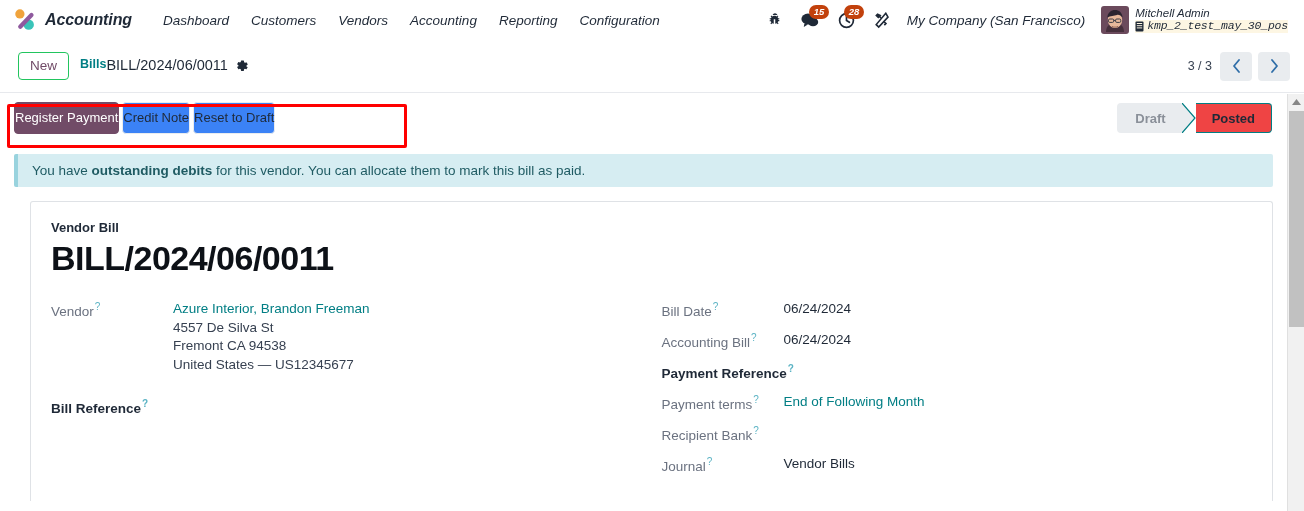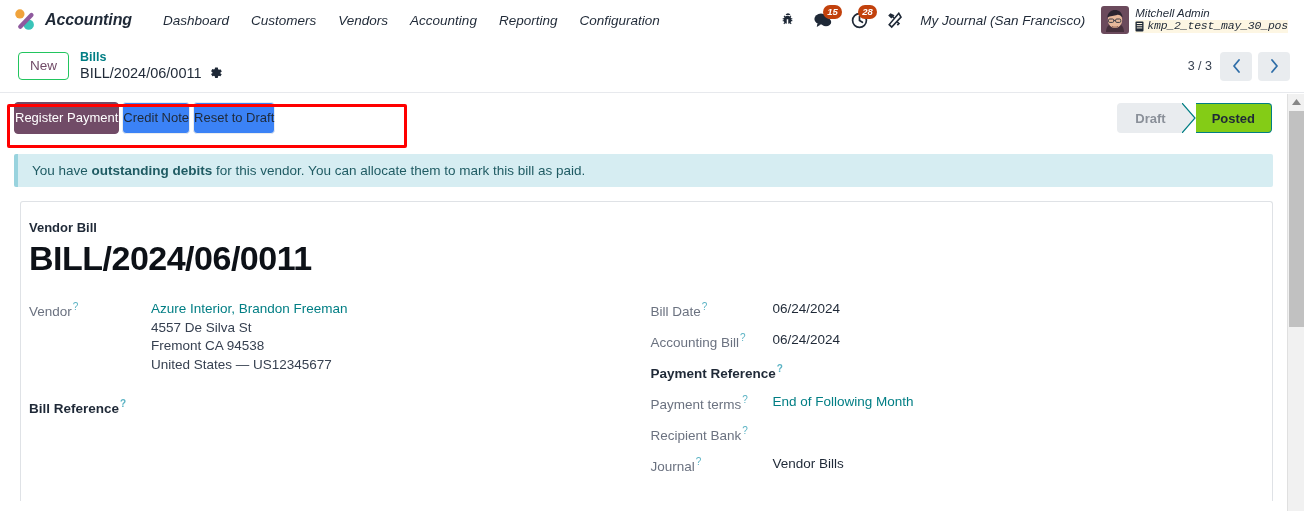--- a/index.html
+++ b/index.html
@@ -126,21 +126,21 @@
     font-size: 13.5px;
     border-radius: 4px;
     padding: 5px 11px;
     cursor: pointer;
     font-family: "Liberation Sans", sans-serif;
     line-height: 1.25;
   }
   .breadcrumb {
     margin-left: 11px;
     display: flex;
-    flex-direction: column;
+    flex-direction: row;
     line-height: 1.2;
   }
   .bc-parent {
     font-size: 12.5px;
     color: #017e84;
     font-weight: 700;
     cursor: pointer;
   }
   .bc-current {
     font-size: 14.5px;
@@ -230,21 +230,21 @@
     font-size: 13px;
     font-weight: 700;
     padding: 0 16px;
     position: relative;
     background: #e9ecef;
     color: #8a9099;
     cursor: pointer;
   }
   .st-item:first-child { border-radius: 4px 0 0 4px; padding-left: 18px; }
   .st-active {
-    background: #84cc16;
+    background: #ef4444;
     color: #1f2937;
     border: 1px solid #017e84;
     border-left: none;
     border-radius: 0 4px 4px 0;
   }
   .st-arrow {
     width: 14px;
     position: relative;
     flex: 0 0 14px;
   }
@@ -293,26 +293,26 @@
     background: #d6edf2;
     border-left: 4px solid #99d3de;
     color: #1f5b63;
     font-size: 13.5px;
     padding: 9px 14px;
     border-radius: 2px;
   }
   .alert b { font-weight: 700; }
 
   .sheet {
-    margin: 14px 14px 0 20px;
+    margin: 14px 14px 0 30px;
     background: #ffffff;
     border: 1px solid #dfe2e6;
     border-bottom: none;
     border-radius: 3px 3px 0 0;
-    padding: 18px 24px 0 8px;
+    padding: 18px 24px 0 20px;
     min-height: 300px;
   }
   .sheet-sublabel {
     font-size: 13px;
     font-weight: 700;
     color: #1f2937;
     margin-bottom: 4px;
   }
   .sheet-title {
     font-size: 34px;
@@ -412,21 +412,21 @@
       <span class="badge">28</span>
     </div>
 
     <div class="sys-icon">
       <svg width="17" height="17" viewBox="0 0 17 17" fill="#1f2937">
         <path d="M4.4 1.2L2.2 3.4l3.1 3.1 1.1-1.1 1.2 1.2 1.1-1.1-1.2-1.2 1.1-1.1zM11.7 9.2l-1.1 1.1 1.2 1.2-1.1 1.1 1.2 1.2 2.2-2.2z"></path>
         <path d="M12.8 1.3L3.2 12.6l1.3 1.3 1.2 1.2L15 5.1z" fill="none" stroke="#1f2937" stroke-width="1.6"></path>
       </svg>
     </div>
 
-    <div class="company-name">My Journal (San Francisco)</div>
+    <div class="company-name">My Company (San Francisco)</div>
 
     <div class="user-menu">
       <span class="avatar">
         <svg viewBox="0 0 28 28" width="28" height="28">
           <rect width="28" height="28" fill="#6b4a5c"></rect>
           <path d="M5 26c0-6 4-9 9-9s9 3 9 9z" fill="#46303c"></path>
           <ellipse cx="14" cy="14" rx="7.2" ry="8" fill="#e7b89b"></ellipse>
           <path d="M6.3 11.5c.4-5 3.8-7.6 7.7-7.6s7.2 2.4 7.6 7.6c-1.6-1.6-3.4-3.1-5.6-2.6-2.8.7-6.8.9-9.7 2.6z" fill="#2b2430"></path>
           <rect x="7.5" y="13" width="5.2" height="3.4" rx="1.2" fill="none" stroke="#3b3b45" stroke-width="1"></rect>
           <rect x="14.6" y="13" width="5.2" height="3.4" rx="1.2" fill="none" stroke="#3b3b45" stroke-width="1"></rect>

